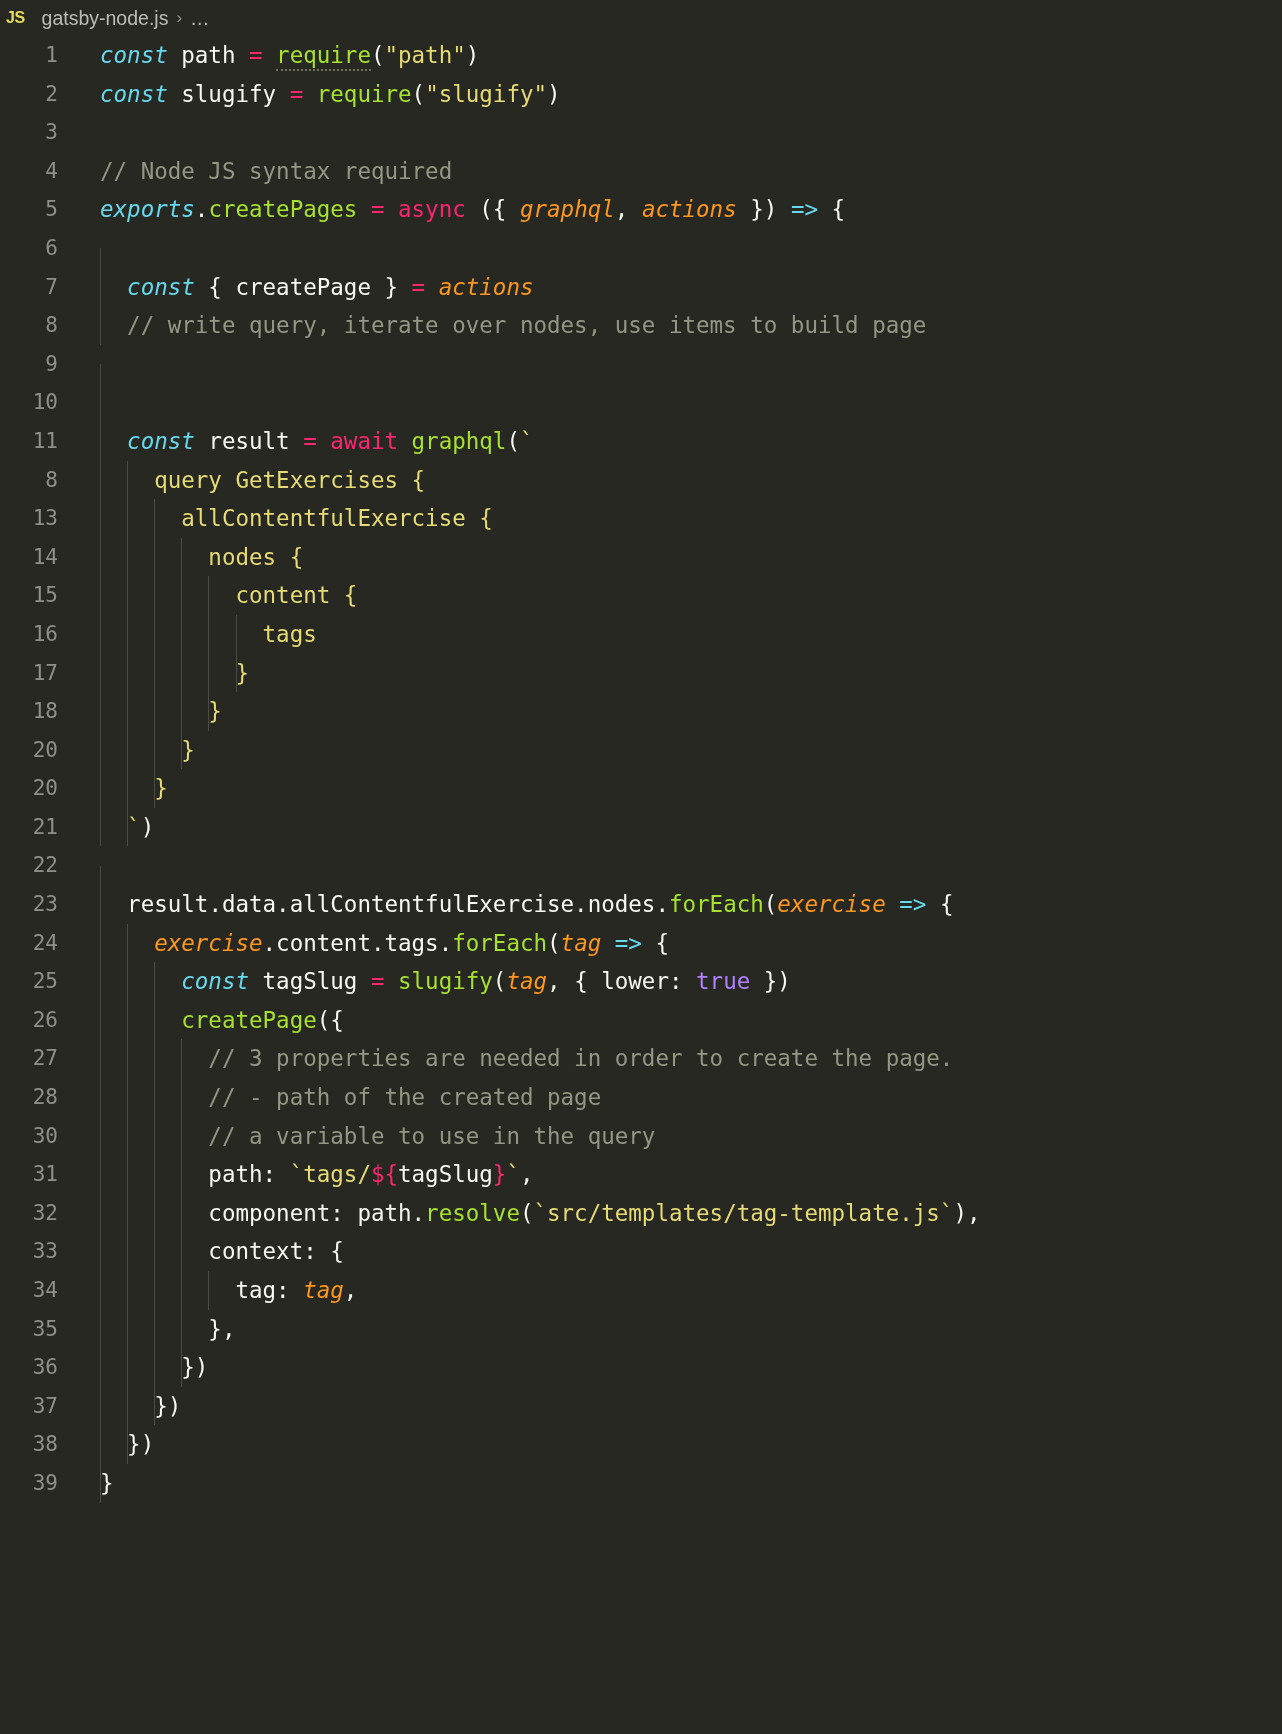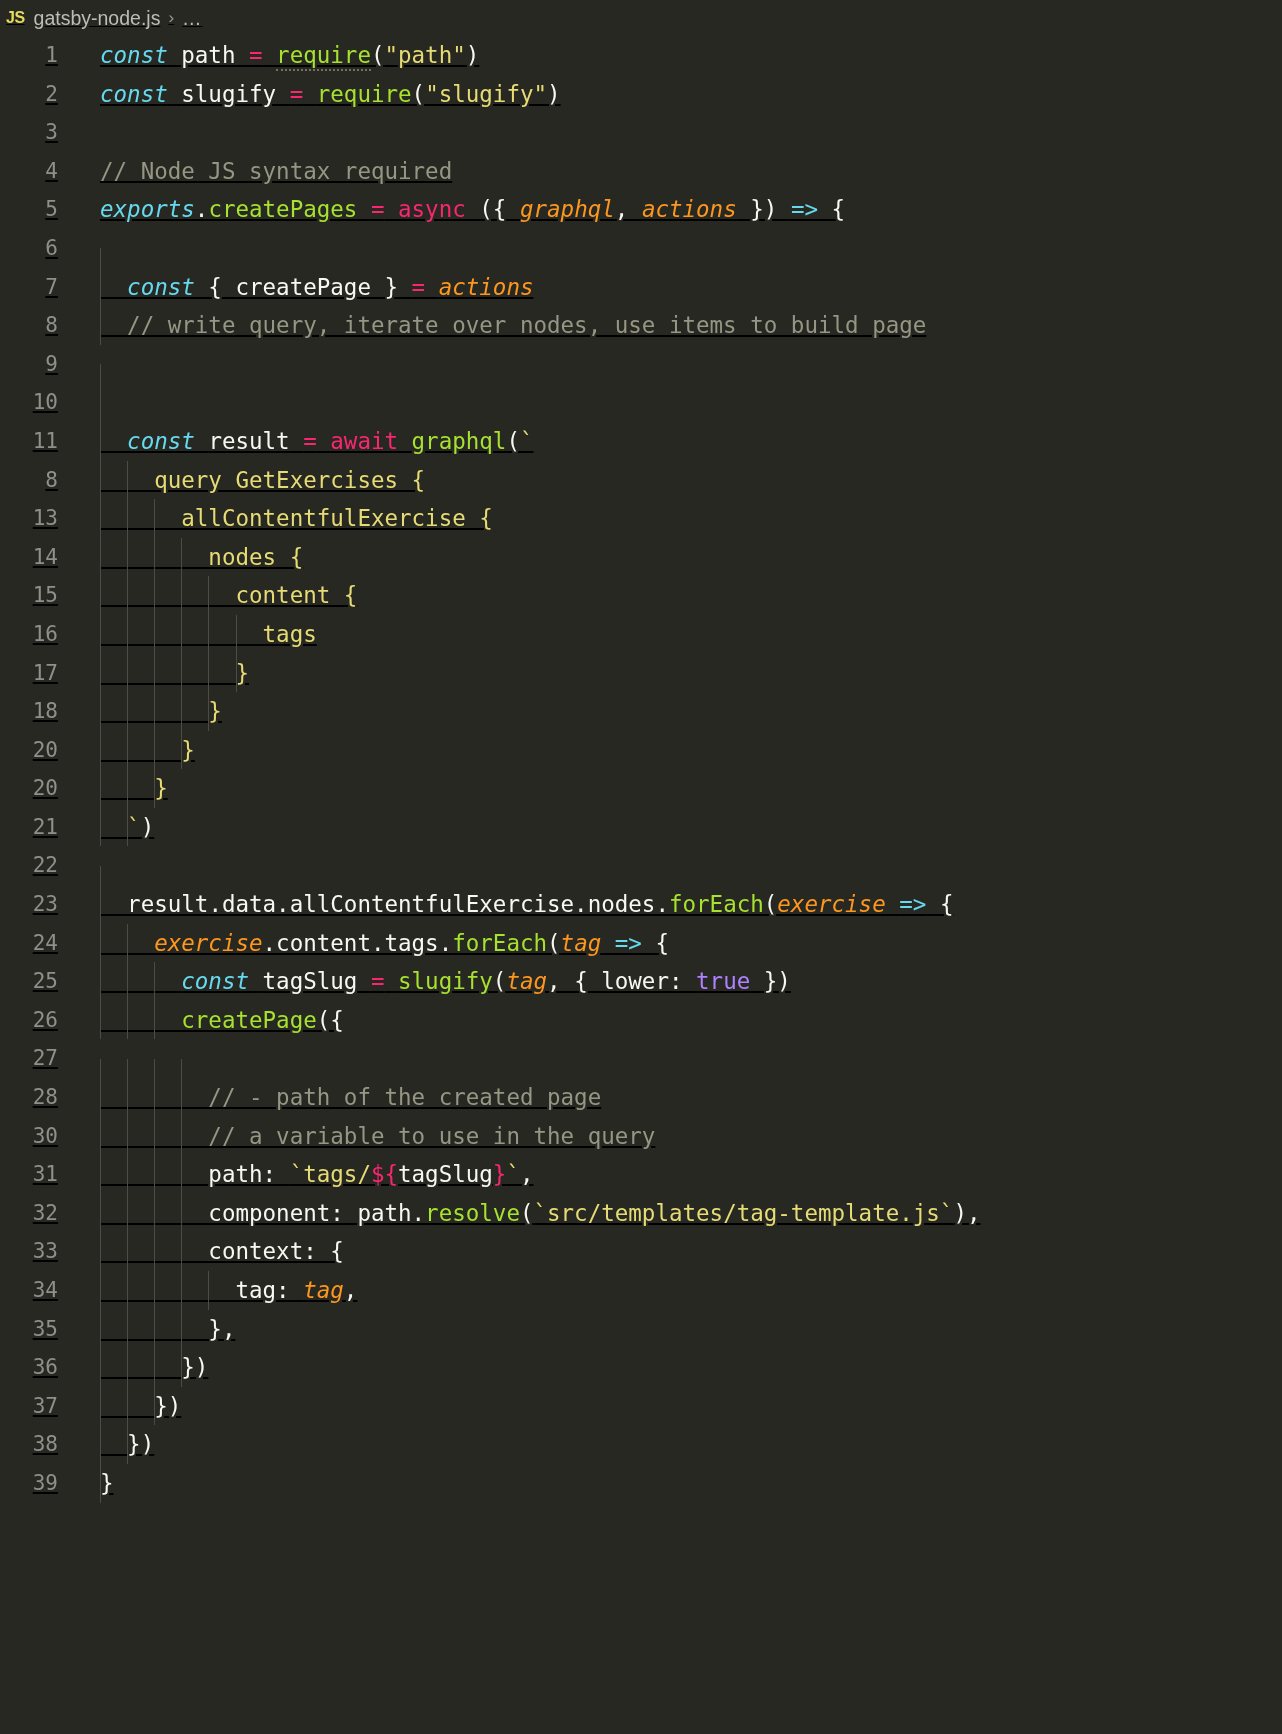--- a/index.html
+++ b/index.html
@@ -11,21 +11,20 @@
     width: 1282px;
     height: 1734px;
     overflow: hidden;
     font-family: "DejaVu Sans Mono", monospace;
   }
   #editor {
     width: 1282px;
     height: 1734px;
     background: #272822;
     position: relative;
-    text-decoration: underline;
   }
 
   
   .breadcrumb {
     height: 36px;
     display: flex;
     align-items: center;
     padding: 0 0 0 6px;
     background: #272822;
     font-family: "Liberation Sans", sans-serif;
@@ -34,21 +33,21 @@
     white-space: nowrap;
   }
   .js-badge {
     color: #e6db5a;
     font-weight: bold;
     font-size: 16px;
     font-family: "Liberation Sans", sans-serif;
     margin-right: 9px;
     letter-spacing: -0.5px;
   }
-  .crumb-file { color: #bdbdb6; }
+  .crumb-file { color: #bdbdb6; margin-left: 8px; }
   .crumb-sep {
     color: #9a9a92;
     margin: 0 8px;
     font-size: 17px;
   }
   .crumb-ellipsis { color: #bdbdb6; letter-spacing: 1px; }
 
   
   .code-area {
     position: relative;
@@ -131,21 +130,21 @@
       <div class="row"><div class="ln">17</div><div class="code"><span class="guide" style="left: 42px;"></span><span class="guide" style="left: 69.1px;"></span><span class="guide" style="left: 96.2px;"></span><span class="guide" style="left: 123.3px;"></span><span class="guide" style="left: 150.4px;"></span><span class="guide" style="left: 177.5px;"></span><span class="str">          }</span></div></div>
       <div class="row"><div class="ln">18</div><div class="code"><span class="guide" style="left: 42px;"></span><span class="guide" style="left: 69.1px;"></span><span class="guide" style="left: 96.2px;"></span><span class="guide" style="left: 123.3px;"></span><span class="guide" style="left: 150.4px;"></span><span class="str">        }</span></div></div>
       <div class="row"><div class="ln">20</div><div class="code"><span class="guide" style="left: 42px;"></span><span class="guide" style="left: 69.1px;"></span><span class="guide" style="left: 96.2px;"></span><span class="guide" style="left: 123.3px;"></span><span class="str">      }</span></div></div>
       <div class="row"><div class="ln">20</div><div class="code"><span class="guide" style="left: 42px;"></span><span class="guide" style="left: 69.1px;"></span><span class="guide" style="left: 96.2px;"></span><span class="str">    }</span></div></div>
       <div class="row"><div class="ln">21</div><div class="code"><span class="guide" style="left: 42px;"></span><span class="guide" style="left: 69.1px;"></span><span class="plain">  </span><span class="str">`</span><span class="plain">)</span></div></div>
       <div class="row"><div class="ln">22</div><div class="code"><span class="guide" style="left: 42px;"></span></div></div>
       <div class="row"><div class="ln">23</div><div class="code"><span class="guide" style="left: 42px;"></span><span class="plain">  result</span><span class="plain">.data.allContentfulExercise.nodes.</span><span class="fn">forEach</span><span class="plain">(</span><span class="param">exercise</span><span class="plain"> </span><span class="arrow">=&gt;</span><span class="plain"> {</span></div></div>
       <div class="row"><div class="ln">24</div><div class="code"><span class="guide" style="left: 42px;"></span><span class="guide" style="left: 69.1px;"></span><span class="plain">    </span><span class="param">exercise</span><span class="plain">.content.tags.</span><span class="fn">forEach</span><span class="plain">(</span><span class="param">tag</span><span class="plain"> </span><span class="arrow">=&gt;</span><span class="plain"> {</span></div></div>
       <div class="row"><div class="ln">25</div><div class="code"><span class="guide" style="left: 42px;"></span><span class="guide" style="left: 69.1px;"></span><span class="guide" style="left: 96.2px;"></span><span class="plain">      </span><span class="kw">const</span><span class="plain"> </span><span class="plain">tagSlug</span><span class="plain"> </span><span class="op">=</span><span class="plain"> </span><span class="fn">slugify</span><span class="plain">(</span><span class="param">tag</span><span class="plain">, { lower: </span><span class="num">true</span><span class="plain"> })</span></div></div>
       <div class="row"><div class="ln">26</div><div class="code"><span class="guide" style="left: 42px;"></span><span class="guide" style="left: 69.1px;"></span><span class="guide" style="left: 96.2px;"></span><span class="plain">      </span><span class="fn">createPage</span><span class="plain">({</span></div></div>
-      <div class="row"><div class="ln">27</div><div class="code"><span class="guide" style="left: 42px;"></span><span class="guide" style="left: 69.1px;"></span><span class="guide" style="left: 96.2px;"></span><span class="guide" style="left: 123.3px;"></span></div></div>
+      <div class="row"><div class="ln">27</div><div class="code"><span class="guide" style="left: 42px;"></span><span class="guide" style="left: 69.1px;"></span><span class="guide" style="left: 96.2px;"></span><span class="guide" style="left: 123.3px;"></span><span class="cmt">        // 3 properties are needed in order to create the page.</span></div></div>
       <div class="row"><div class="ln">28</div><div class="code"><span class="guide" style="left: 42px;"></span><span class="guide" style="left: 69.1px;"></span><span class="guide" style="left: 96.2px;"></span><span class="guide" style="left: 123.3px;"></span><span class="cmt">        // - path of the created page</span></div></div>
       <div class="row"><div class="ln">30</div><div class="code"><span class="guide" style="left: 42px;"></span><span class="guide" style="left: 69.1px;"></span><span class="guide" style="left: 96.2px;"></span><span class="guide" style="left: 123.3px;"></span><span class="cmt">        // a variable to use in the query</span></div></div>
       <div class="row"><div class="ln">31</div><div class="code"><span class="guide" style="left: 42px;"></span><span class="guide" style="left: 69.1px;"></span><span class="guide" style="left: 96.2px;"></span><span class="guide" style="left: 123.3px;"></span><span class="plain">        path: </span><span class="str">`tags/</span><span class="op">${</span><span class="plain">tagSlug</span><span class="op">}</span><span class="str">`</span><span class="plain">,</span></div></div>
       <div class="row"><div class="ln">32</div><div class="code"><span class="guide" style="left: 42px;"></span><span class="guide" style="left: 69.1px;"></span><span class="guide" style="left: 96.2px;"></span><span class="guide" style="left: 123.3px;"></span><span class="plain">        component: path.</span><span class="fn">resolve</span><span class="plain">(</span><span class="str">`src/templates/tag-template.js`</span><span class="plain">),</span></div></div>
       <div class="row"><div class="ln">33</div><div class="code"><span class="guide" style="left: 42px;"></span><span class="guide" style="left: 69.1px;"></span><span class="guide" style="left: 96.2px;"></span><span class="guide" style="left: 123.3px;"></span><span class="plain">        context: {</span></div></div>
       <div class="row"><div class="ln">34</div><div class="code"><span class="guide" style="left: 42px;"></span><span class="guide" style="left: 69.1px;"></span><span class="guide" style="left: 96.2px;"></span><span class="guide" style="left: 123.3px;"></span><span class="guide" style="left: 150.4px;"></span><span class="plain">          tag: </span><span class="param">tag</span><span class="plain">,</span></div></div>
       <div class="row"><div class="ln">35</div><div class="code"><span class="guide" style="left: 42px;"></span><span class="guide" style="left: 69.1px;"></span><span class="guide" style="left: 96.2px;"></span><span class="guide" style="left: 123.3px;"></span><span class="plain">        },</span></div></div>
       <div class="row"><div class="ln">36</div><div class="code"><span class="guide" style="left: 42px;"></span><span class="guide" style="left: 69.1px;"></span><span class="guide" style="left: 96.2px;"></span><span class="guide" style="left: 123.3px;"></span><span class="plain">      })</span></div></div>
       <div class="row"><div class="ln">37</div><div class="code"><span class="guide" style="left: 42px;"></span><span class="guide" style="left: 69.1px;"></span><span class="guide" style="left: 96.2px;"></span><span class="plain">    })</span></div></div>
       <div class="row"><div class="ln">38</div><div class="code"><span class="guide" style="left: 42px;"></span><span class="guide" style="left: 69.1px;"></span><span class="plain">  })</span></div></div>

